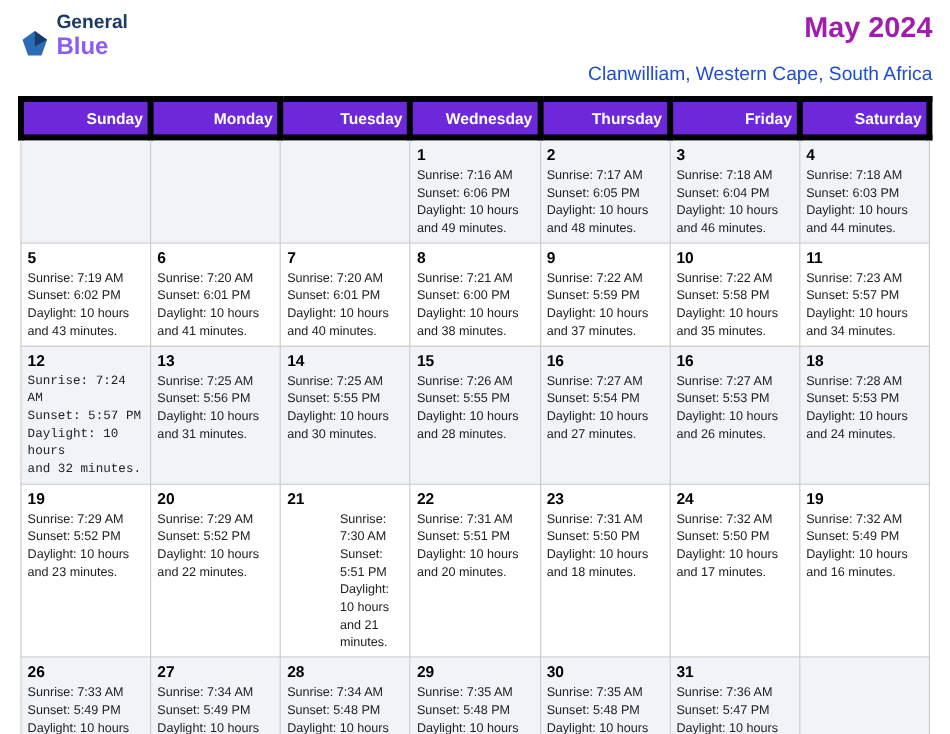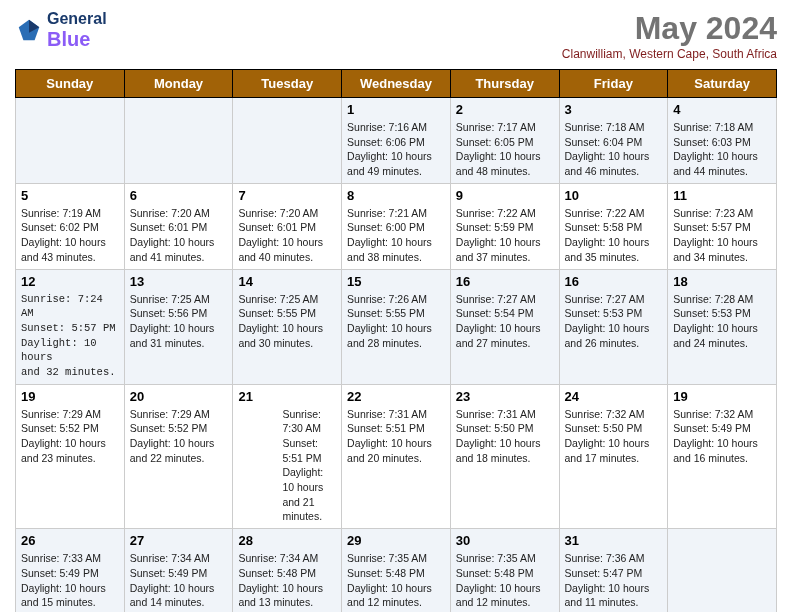--- a/index.html
+++ b/index.html
@@ -11,53 +11,54 @@
       padding: 10px 15px;
     }
     .header-section {
       display: flex;
       justify-content: space-between;
       align-items: flex-start;
       margin-bottom: 8px;
     }
     .logo {
       display: flex;
-      align-items: center;
+      align-items: flex-end;
       gap: 4px;
     }
     .logo-icon {
       width: 28px;
       height: 28px;
     }
     .title-section {
       text-align: right;
     }
     .month-title {
-      font-size: 32px;
+      font-size: 24px;
       font-weight: bold;
-      color: #737373;
+      color: #a21caf;
     }
     .location-title {
-      font-size: 12px;
-      color: #7f1d1d;
+      font-size: 16px;
+      color: #1d4ed8;
       font-weight: normal;
+      margin-top: 16px;
     }
     .calendar-table {
       width: 100%;
       border-collapse: collapse;
       font-size: 11px;
     }
     .calendar-table th {
-      background-color: #a16207;
+      background-color: #6d28d9;
       color: #fff;
       padding: 6px 4px;
-      text-align: center;
+      text-align: right;
       font-size: 13px;
       font-weight: bold;
-      border: 1px solid #000000;
+      border: 5px solid #000000;
     }
     .calendar-table td {
       border: 1px solid #ccc;
       vertical-align: top;
       padding: 4px 5px;
       width: calc(100% / 7);
       min-height: 80px;
       height: 85px;
     }
     .day-number {

